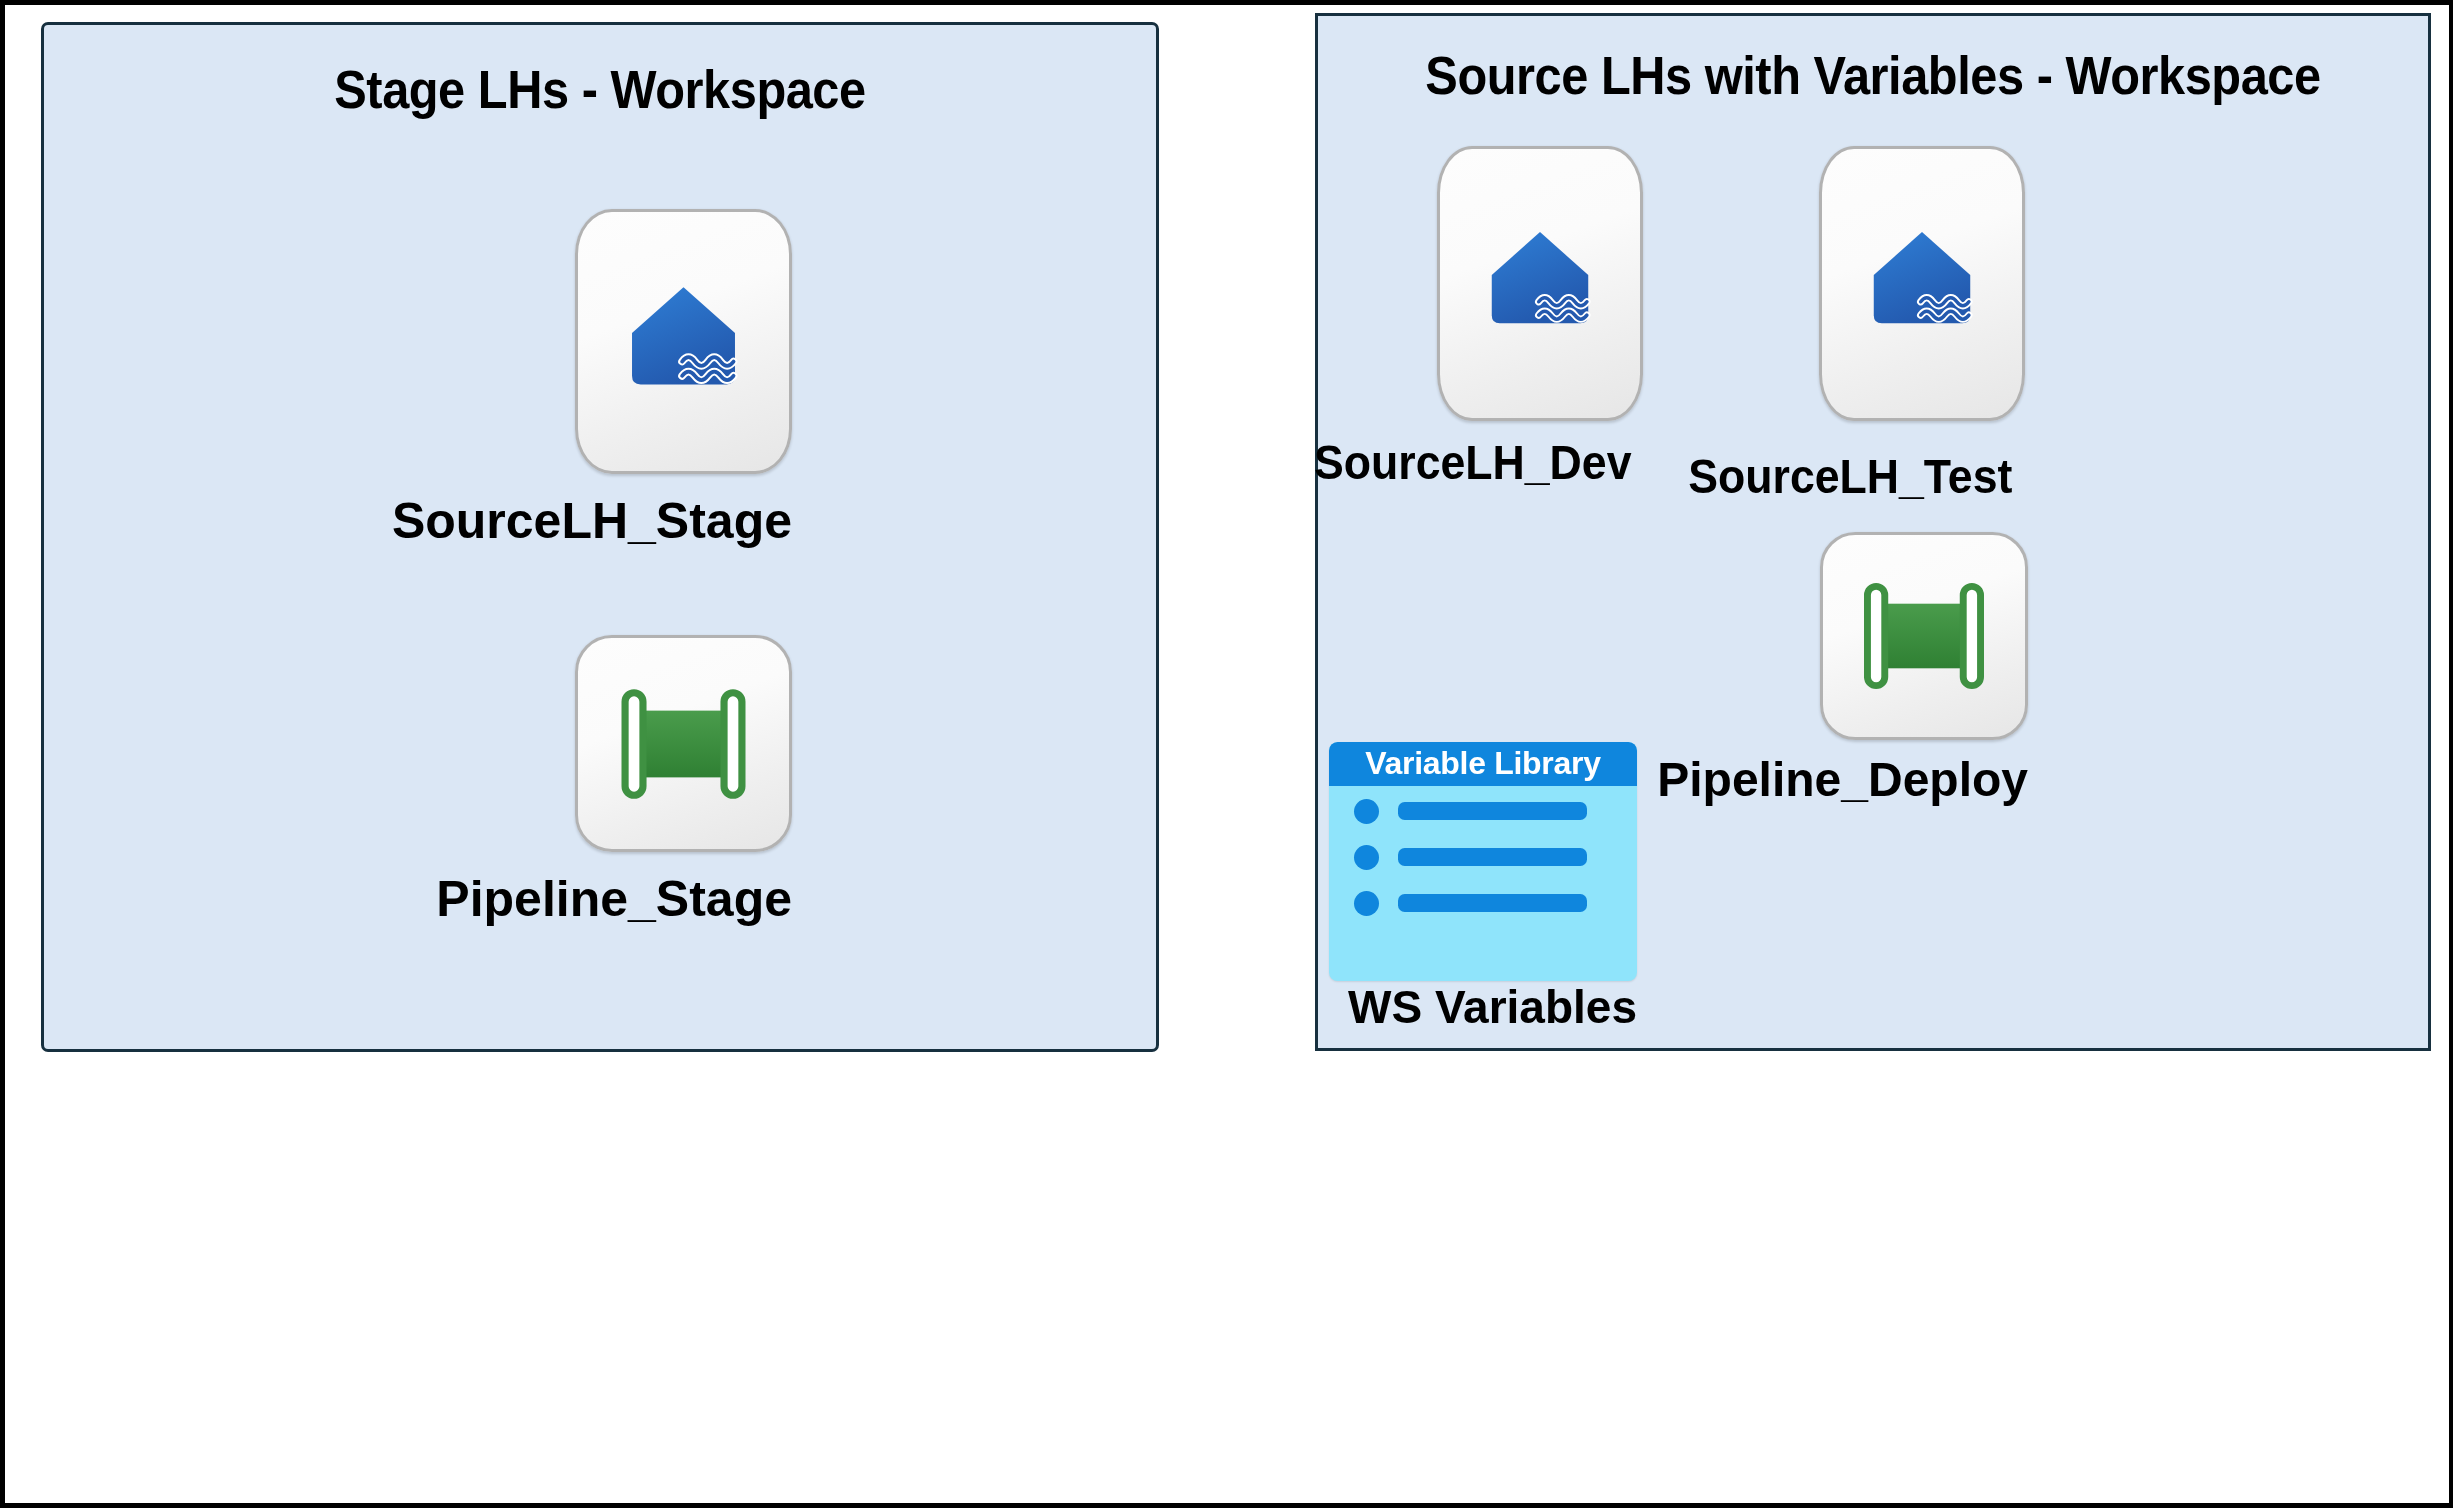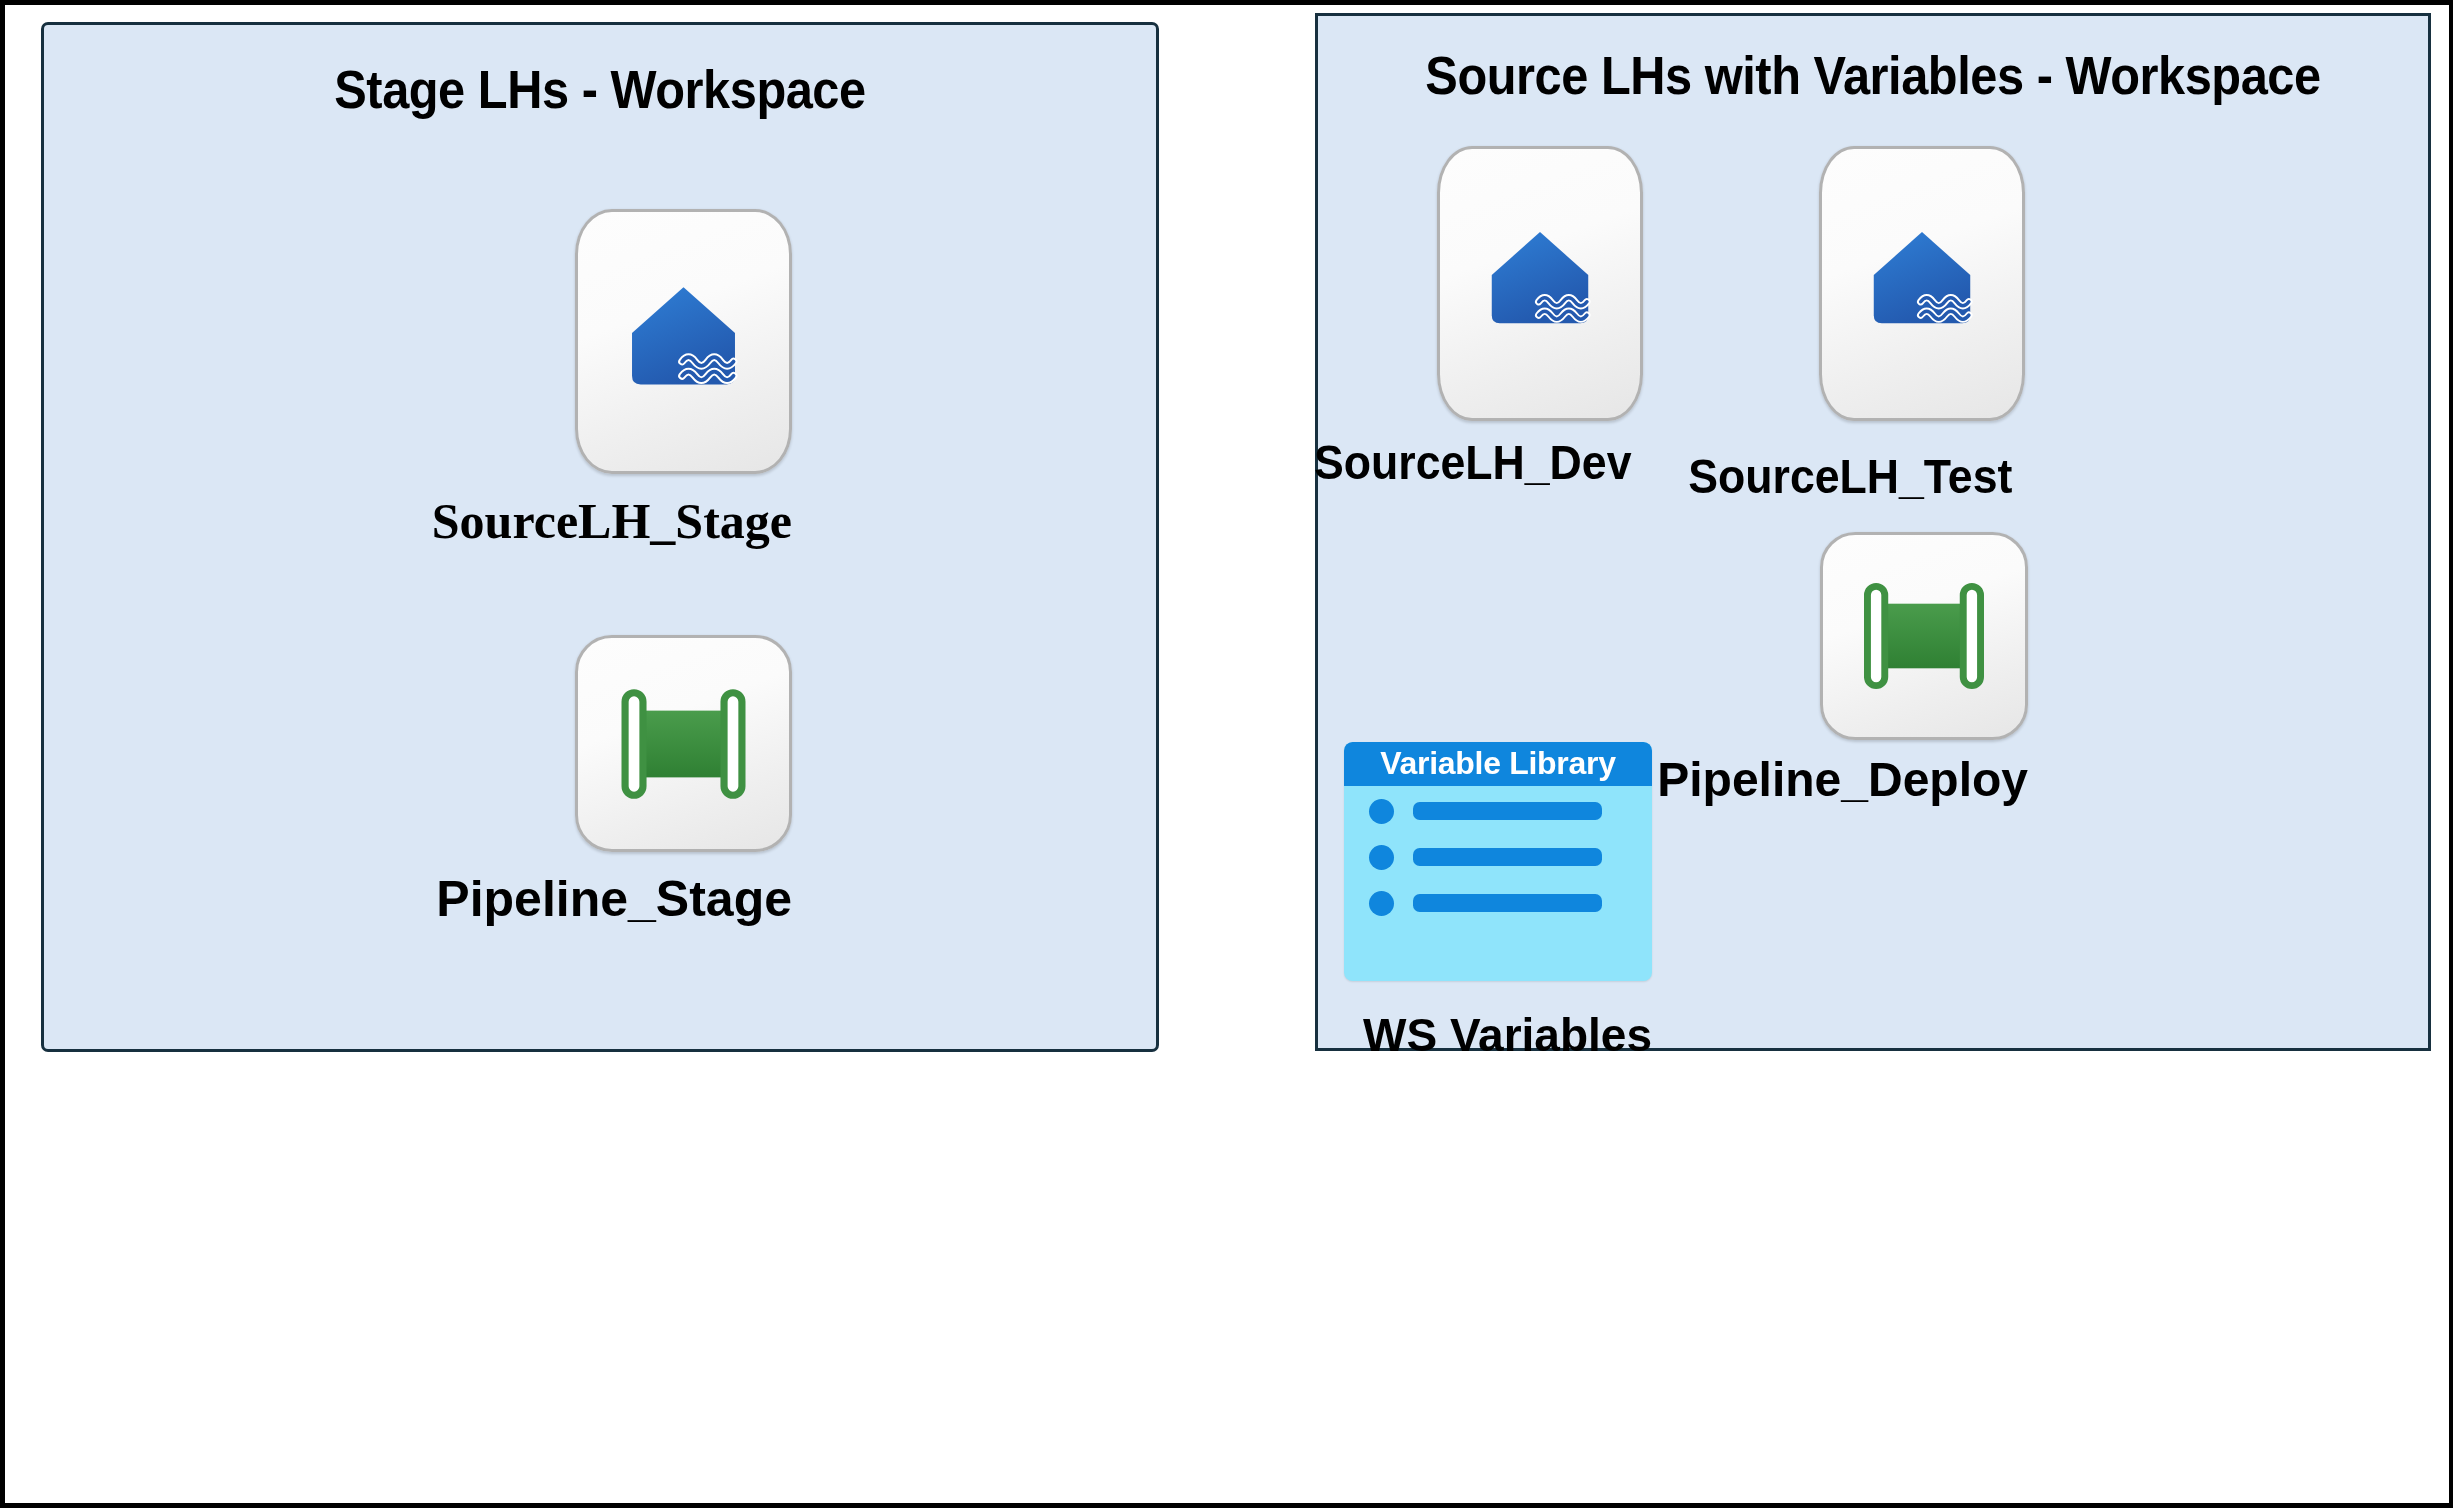--- a/index.html
+++ b/index.html
@@ -123,21 +123,21 @@
           <g stroke="#ffffff" stroke-width="5.4" fill="none" stroke-linecap="round">
             <path d="M49 64 q4.5 -6 9 0 q4.5 6 9 0 q4.5 -6 9 0 q4.5 6 9 0"></path>
             <path d="M49 74 q4.5 -6 9 0 q4.5 6 9 0 q4.5 -6 9 0 q4.5 6 9 0"></path>
           </g>
           <g stroke="#2359ae" stroke-width="2.6" fill="none" stroke-linecap="round">
             <path d="M49 64 q4.5 -6 9 0 q4.5 6 9 0 q4.5 -6 9 0 q4.5 6 9 0"></path>
             <path d="M49 74 q4.5 -6 9 0 q4.5 6 9 0 q4.5 -6 9 0 q4.5 6 9 0"></path>
           </g>
         </svg>
       </div>
-      <div class="node-label" style="font-size:50px;margin-top:21px;font-family:Liberation Serif, serif;">SourceLH_Stage</div>
+      <div class="node-label" style="font-size:50px;margin-top:21px;">SourceLH_Stage</div>
     </div>
 
     <div class="node" style="left:461px;top:610px;width:287px;">
       <div class="tile" style="width:217px;height:217px;">
         <svg width="139" height="124" viewBox="0 0 116 104" aria-hidden="true">
           <defs>
             <linearGradient id="pg1" x1="0" y1="0" x2="0" y2="1">
               <stop offset="0%" stop-color="#4a9c4c"></stop>
               <stop offset="100%" stop-color="#2f8033"></stop>
             </linearGradient>
@@ -193,21 +193,21 @@
       <div class="tile" style="width:208px;height:208px;">
         <svg width="134" height="120" viewBox="0 0 116 104" aria-hidden="true">
           <rect x="22" y="24" width="72" height="56" fill="url(#pg1)"></rect>
           <rect x="9" y="9" width="15" height="86" rx="7.5" ry="7.5" fill="#ffffff" stroke="#3f9142" stroke-width="6"></rect>
           <rect x="92" y="9" width="15" height="86" rx="7.5" ry="7.5" fill="#ffffff" stroke="#3f9142" stroke-width="6"></rect>
         </svg>
       </div>
       <div class="node-label" style="font-size:48px;margin-top:15.3px;">Pipeline_Deploy</div>
     </div>
 
-    <div class="node" style="left:19px;top:726px;width:315px;gap:28px;">
+    <div class="node" style="left:4px;top:726px;width:315px;">
       <div class="varlib" style="width:308px;height:239px;">
         <div class="varlib-head" style="height:44px;font-size:32px;">Variable Library</div>
         <div class="varlib-rows" style="padding:5.7px 25px 13.4px 25px;">
           <div class="varlib-row" style="margin:10.5px 0;">
             <span class="varlib-dot" style="width:25px;height:25px;margin-right:19px;"></span>
             <span class="varlib-bar" style="width:189px;height:18px;"></span>
           </div>
           <div class="varlib-row" style="margin:10.5px 0;">
             <span class="varlib-dot" style="width:25px;height:25px;margin-right:19px;"></span>
             <span class="varlib-bar" style="width:189px;height:18px;"></span>

